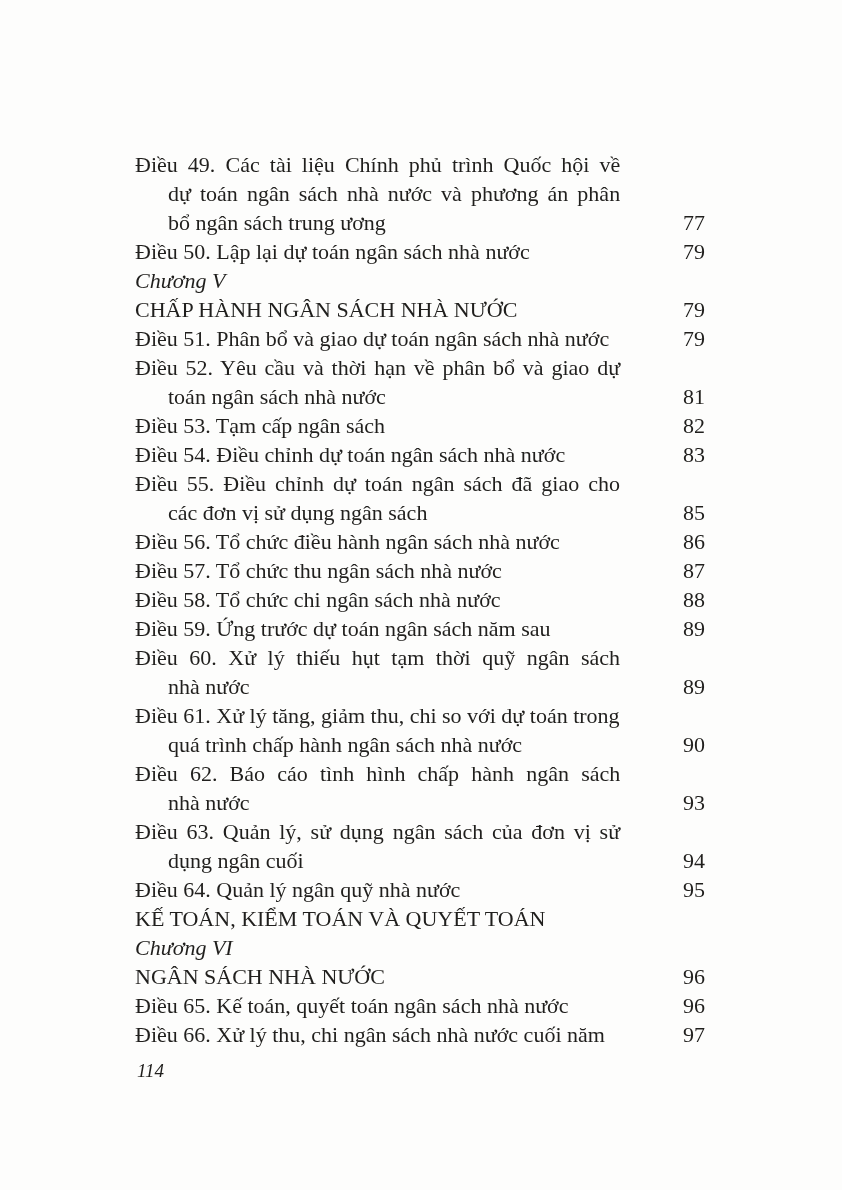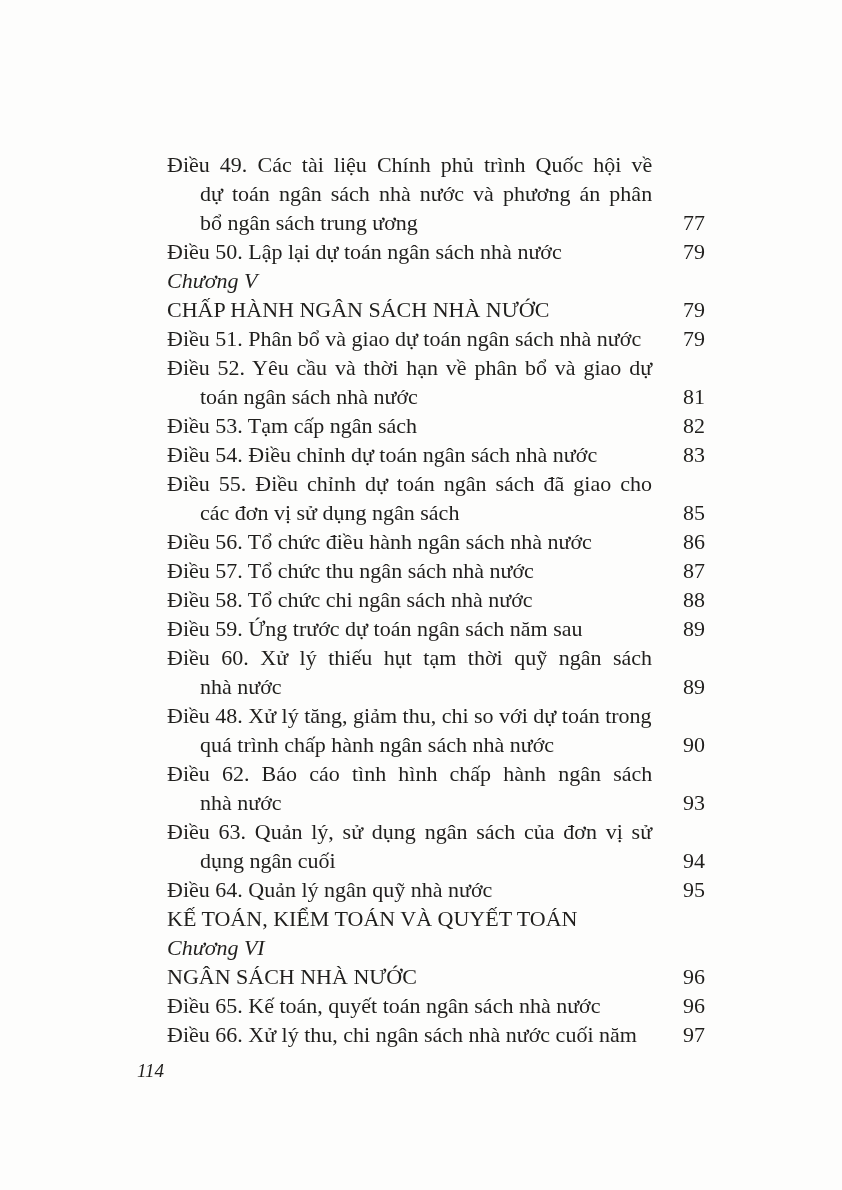--- a/index.html
+++ b/index.html
@@ -19,21 +19,20 @@
     position: absolute;
     left: 135px; top: 150px;
     width: 570px;              
     font-size: 22px;
   }
   .row {
     position: relative;
     height: 29px;
     line-height: 29px;
     white-space: nowrap;
-    margin-left: 32px;
   }
   .row .text {
     display: block;
     width: 485px;              
   }
   .row.cont .text {
     margin-left: 33px;         
     width: 452px;
   }
   .row.center .text { text-align: left; }
@@ -120,21 +119,21 @@
         <span class="pagenum">89</span>
       </div>
       <div class="row entry">
         <span class="text" style="word-spacing: 6px;">Điều 60. Xử lý thiếu hụt tạm thời quỹ ngân sách</span>
       </div>
       <div class="row cont">
         <span class="text">nhà nước</span>
         <span class="pagenum">89</span>
       </div>
       <div class="row entry">
-        <span class="text" style="word-spacing: 0px;">Điều 48. Xử lý tăng, giảm thu, chi so với dự toán trong</span>
+        <span class="text" style="word-spacing: 0px;">Điều 61. Xử lý tăng, giảm thu, chi so với dự toán trong</span>
       </div>
       <div class="row cont">
         <span class="text">quá trình chấp hành ngân sách nhà nước</span>
         <span class="pagenum">90</span>
       </div>
       <div class="row entry">
         <span class="text" style="word-spacing: 6.67px;">Điều 62. Báo cáo tình hình chấp hành ngân sách</span>
       </div>
       <div class="row cont">
         <span class="text">nhà nước</span>

